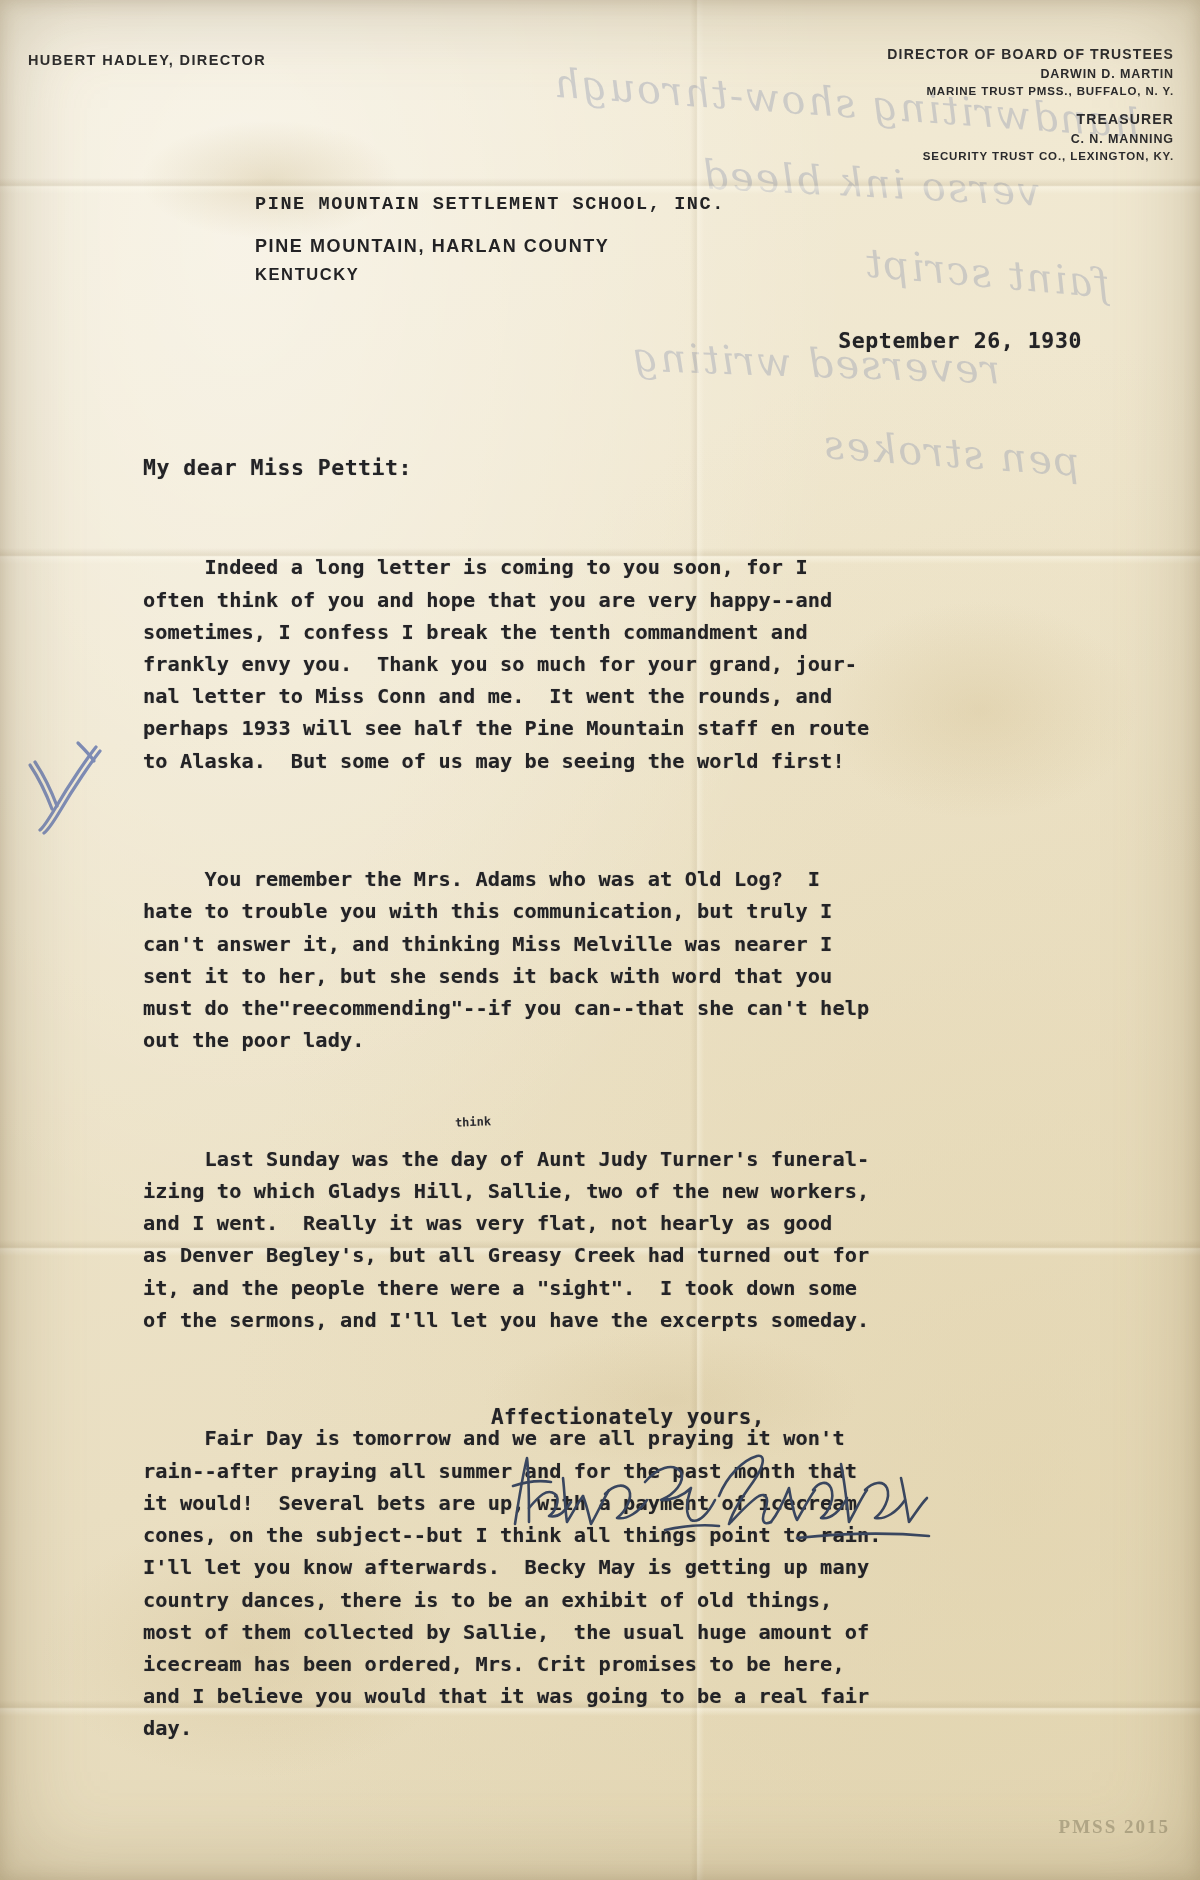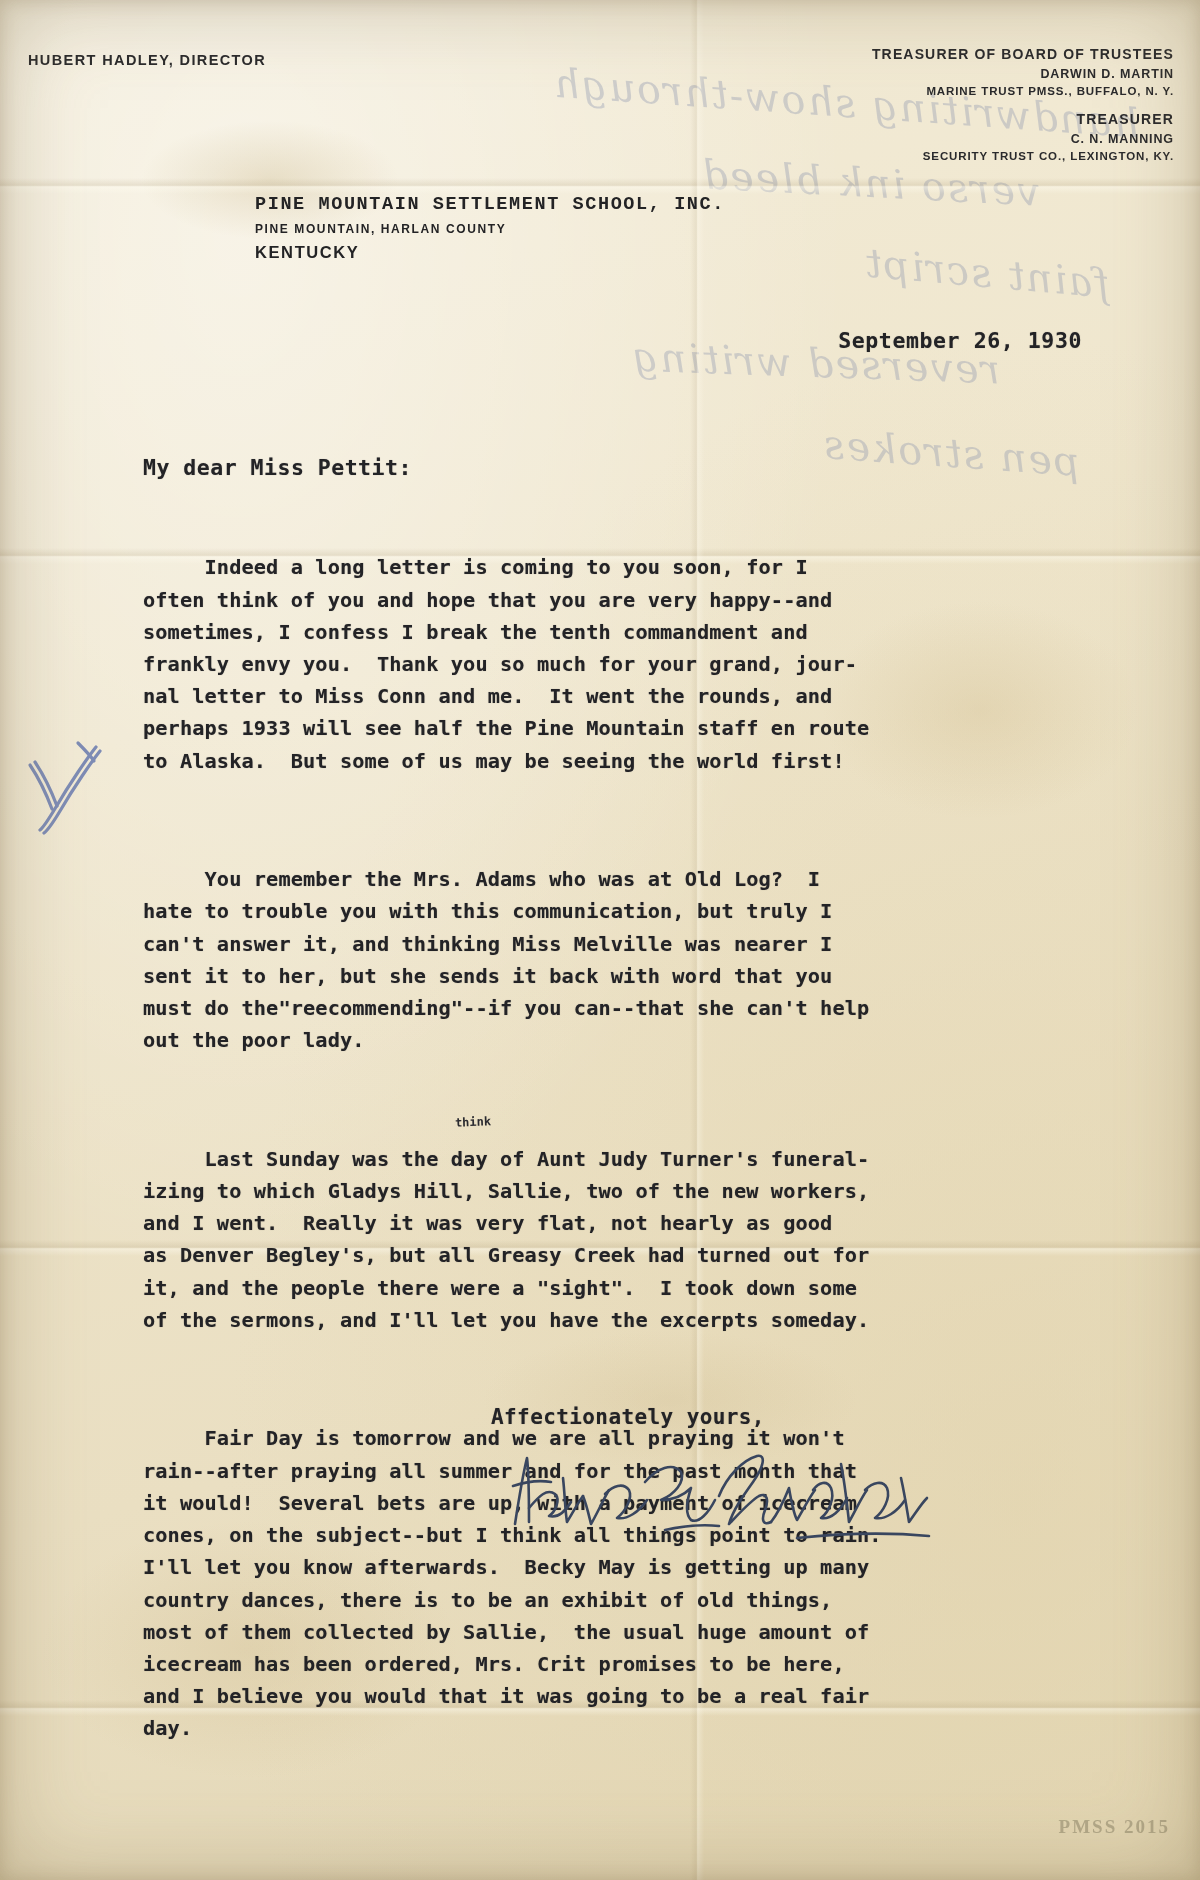--- a/index.html
+++ b/index.html
@@ -127,21 +127,21 @@
   #school-block {
     position: absolute;
     left: 255px;
     top: 190px;
     color: #232325;
     font-weight: bold;
     letter-spacing: 1.6px;
     line-height: 1.62;
   }
   #school-block .l1 { font-size: 18.5px; font-family: Liberation Mono, monospace; }
-  #school-block .l2 { font-size: 12px; }
+  #school-block .l2 { font-size: 18px; margin-top: 12px; }
   #school-block .l3 { font-size: 16.5px; }
 
   
   .tw {
     font-family: "DejaVu Sans Mono", "Liberation Mono", monospace;
     color: #232326;
     font-weight: bold;
     text-shadow: 0 0 1px rgba(40,40,45,0.35);
   }
   #date {
@@ -236,21 +236,21 @@
 
   <div class="fold" id="fold1"></div>
   <div class="fold" id="fold2"></div>
   <div class="fold" id="fold3"></div>
   <div class="fold" id="fold4"></div>
   <div class="vfold" id="vfold1"></div>
 
   <div id="letterhead-left">HUBERT HADLEY, DIRECTOR</div>
 
   <div id="letterhead-right">
-    <div class="lh-head">TREASURER OF BOARD OF TRUSTEES</div>
+    <div class="lh-head">DIRECTOR OF BOARD OF TRUSTEES</div>
     <div class="lh-sub">DARWIN D. MARTIN</div>
     <div class="lh-addr">MARINE TRUST PMSS., BUFFALO, N. Y.</div>
     <div class="gap"></div>
     <div class="lh-head">TREASURER</div>
     <div class="lh-sub">C. N. MANNING</div>
     <div class="lh-addr">SECURITY TRUST CO., LEXINGTON, KY.</div>
   </div>
 
   <div id="school-block">
     <div class="l1">PINE MOUNTAIN SETTLEMENT SCHOOL, INC.</div>

